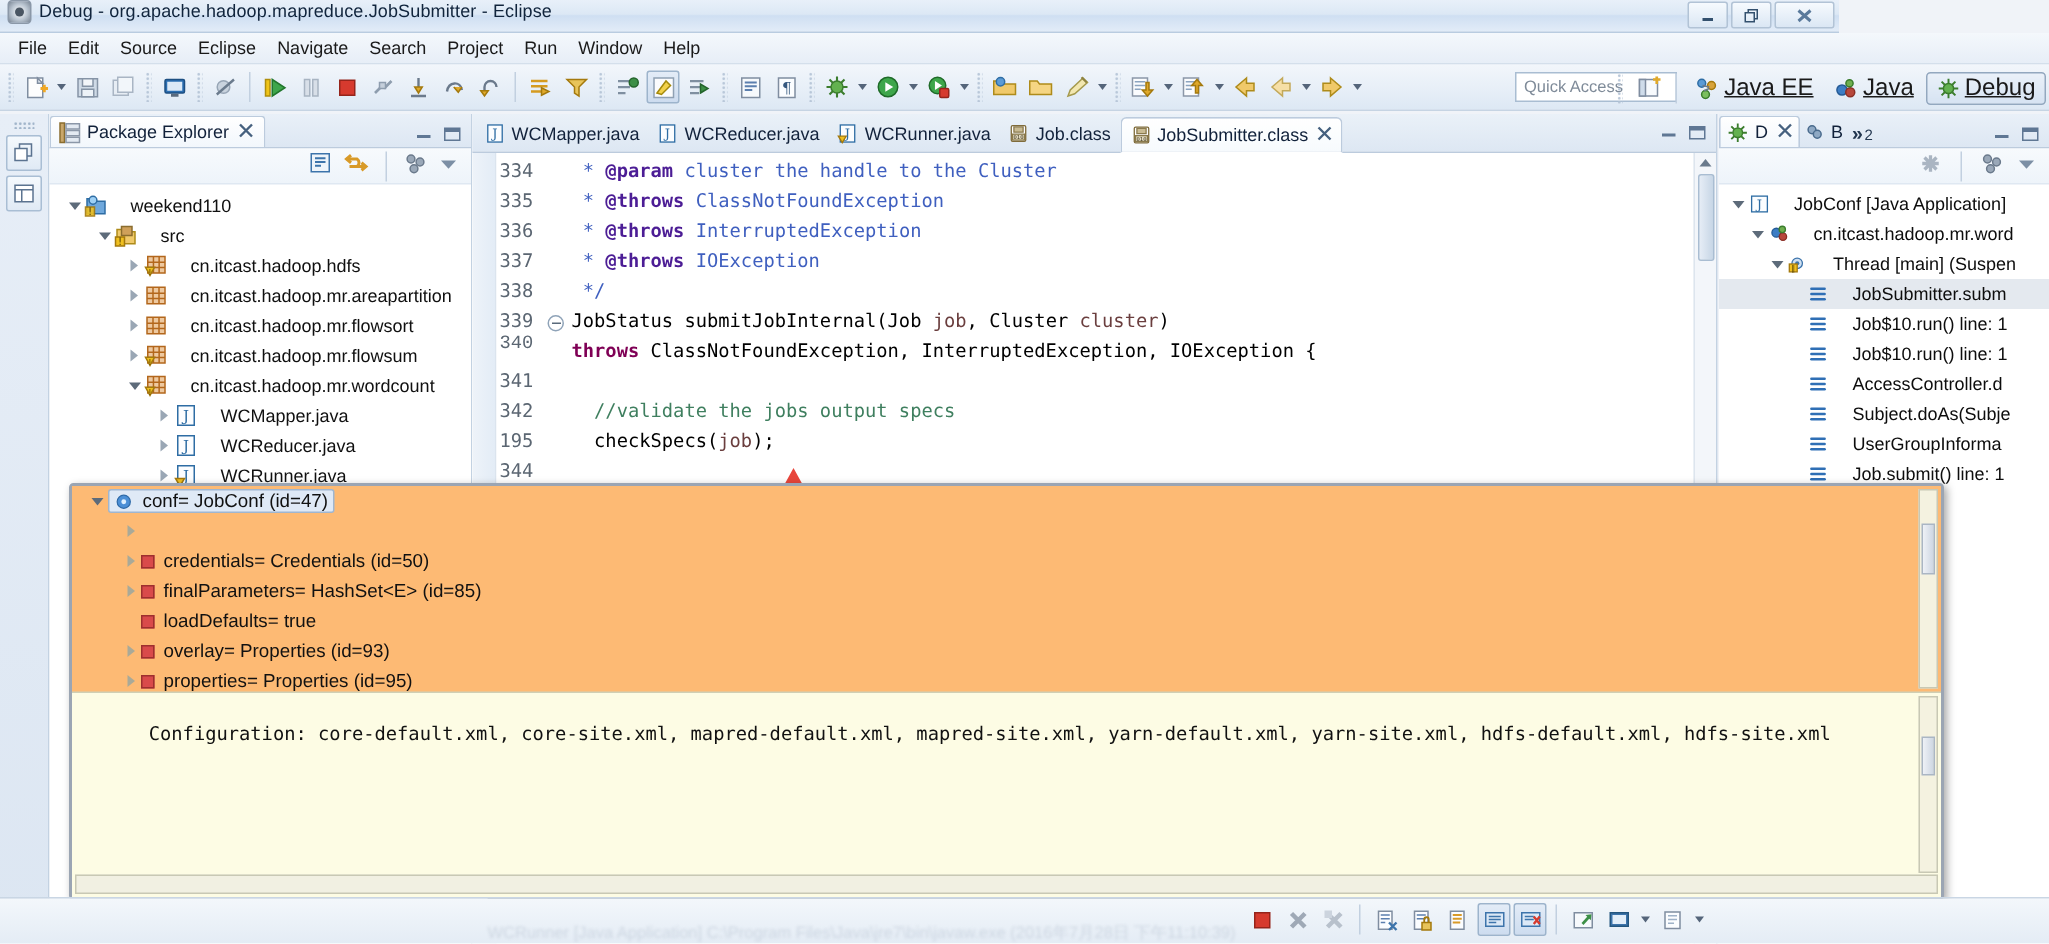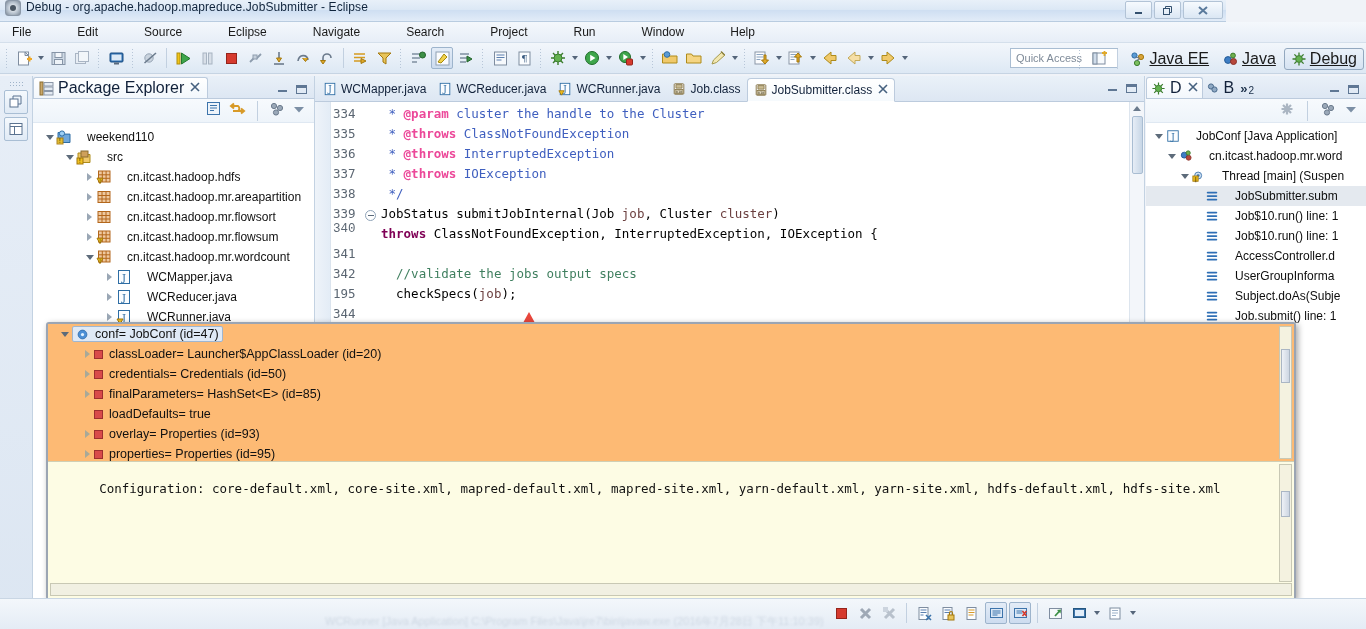--- a/index.html
+++ b/index.html
@@ -47,21 +47,20 @@
     color: #33506e; font-size: 11px; line-height: 1;
   }
   .win-btn.close { width: 40px; }
 
   
   .menubar {
     position: absolute; left: 0; top: 22px; width: 1366px; height: 21px;
     background: linear-gradient(to bottom,#f4f8fc,#e7eef7);
     display: flex; align-items: center; padding-left: 5px;
     border-bottom: 1px solid #d4dfeb;
-    gap: 32px;
   }
   .menu-item {
     padding: 2px 7px; font-size: 12px; color: #1a1a1a; cursor: default;
   }
 
   
   .toolbar {
     position: absolute; left: 0; top: 43px; width: 1366px; height: 31px;
     background: linear-gradient(to bottom,#f2f6fb 0%, #e6eef7 60%, #dde8f4 100%);
     border-bottom: 1px solid #c6d4e3;
@@ -114,21 +113,21 @@
   }
 
   
   .panel-tabrow {
     height: 23px; display: flex; align-items: flex-end;
     background: linear-gradient(to bottom,#e9f0f8,#dde7f3);
     border-bottom: 1px solid #bccbdd;
   }
   .view-tab {
     display: flex; align-items: center; gap: 4px; height: 21px;
-    padding: 0 7px 0 5px; font-size: 16px; color: #11213a;
+    padding: 0 7px 0 5px; font-size: 12px; color: #11213a;
     border-top-left-radius: 3px; border-top-right-radius: 3px;
   }
   .view-tab.active {
     background: linear-gradient(to bottom,#ffffff,#f2f7fc);
     border: 1px solid #bccbdd; border-bottom: none;
   }
   .tab-x { font-size: 11px; color: #4a6080; margin-left: 2px; }
   .panel-ctrls { margin-left: auto; display: flex; gap: 6px; padding-right: 6px; align-items: center;}
 
   
@@ -177,21 +176,21 @@
     background: linear-gradient(to right,#eef3f9,#e3ecf6); border-right:1px solid #dbe4ee; }
   .gutter { position: absolute; left: 16px; top: 0; width: 34px; height: 100%;
     background: #ffffff; }
   .codeline { position: absolute; left: 0; right: 0; height: 20px;
     font-family: "DejaVu Sans Mono", monospace; font-size: 12.5px; white-space: pre; }
   .lnum { position: absolute; left: 18px; width: 30px; text-align: left;
     color: #5b6672; font-family: "DejaVu Sans Mono", monospace; font-size: 12.5px; }
   .ctext { position: absolute; left: 66px; color: #000000; }
   .cm { color: #3f7f5f; }
   .cmj { color: #3f5fbf; }
-  .cmjt { color: #ec4899; font-weight: bold; }
+  .cmjt { color: #4c1d95; font-weight: bold; }
   .kw { color: #7f0055; font-weight: bold; }
   .loc { color: #6a3e3e; }
   .fold { position: absolute; left: 50px; width: 11px; height: 11px; top: 4px;
     border: 1px solid #8fa3b8; border-radius: 50%; background: #fff;
     display:flex;align-items:center;justify-content:center; }
   .fold::after { content:""; display:block; width:6px; height:1px; background:#5a6a7b; }
   .ed-scroll { position:absolute; right:0; top:0; width:15px; height:100%;
     background:#f3f6fa; border-left:1px solid #dde5ee; }
   .ed-scroll .thumb { position:absolute; top:14px; left:2px; width:11px; height:58px;
     background: linear-gradient(to right,#e6edf6,#c7d6e6); border:1px solid #a9bdd2; border-radius:2px;}
@@ -1027,32 +1026,32 @@
         </div>
         <div class="dbg-row" style="padding-left: 45px;">
           <span class="twist"></span>
           <span class="ticon">
             <svg width="14" height="14" viewBox="0 0 16 16">
               <rect x="2" y="3" width="12" height="2" rx="1" fill="#2f6fb5"></rect>
               <rect x="2" y="7" width="12" height="2" rx="1" fill="#2f6fb5"></rect>
               <rect x="2" y="11" width="12" height="2" rx="1" fill="#2f6fb5"></rect>
             </svg>
           </span>
-          <span class="tlabel">UserGroupInforma</span>
+          <span class="tlabel">Subject.doAs(Subje</span>
         </div>
         <div class="dbg-row" style="padding-left: 45px;">
           <span class="twist"></span>
           <span class="ticon">
             <svg width="14" height="14" viewBox="0 0 16 16">
               <rect x="2" y="3" width="12" height="2" rx="1" fill="#2f6fb5"></rect>
               <rect x="2" y="7" width="12" height="2" rx="1" fill="#2f6fb5"></rect>
               <rect x="2" y="11" width="12" height="2" rx="1" fill="#2f6fb5"></rect>
             </svg>
           </span>
-          <span class="tlabel">Subject.doAs(Subje</span>
+          <span class="tlabel">UserGroupInforma</span>
         </div>
         <div class="dbg-row" style="padding-left: 45px;">
           <span class="twist"></span>
           <span class="ticon">
             <svg width="14" height="14" viewBox="0 0 16 16">
               <rect x="2" y="3" width="12" height="2" rx="1" fill="#2f6fb5"></rect>
               <rect x="2" y="7" width="12" height="2" rx="1" fill="#2f6fb5"></rect>
               <rect x="2" y="11" width="12" height="2" rx="1" fill="#2f6fb5"></rect>
             </svg>
           </span>
@@ -1081,26 +1080,20 @@
                 <circle cx="8" cy="8" r="2" fill="#dff0ff"></circle>
               </svg>
             </span>
             <span>conf= JobConf  (id=47)</span>
           </span>
         </div>
         <div class="ptrow" style="padding-left: 32px;">
           <span class="ptwist">
             <i class="closed"></i>
           </span>
-          <span style="display: flex; align-items: center; gap: 6px;">
-            <span style="display: flex;">
-              <span class="var-sq"></span>
-            </span>
-            <span>classLoader= Launcher$AppClassLoader  (id=20)</span>
-          </span>
         </div>
         <div class="ptrow" style="padding-left: 32px;">
           <span class="ptwist">
             <i class="closed"></i>
           </span>
           <span style="display: flex; align-items: center; gap: 6px;">
             <span style="display: flex;">
               <span class="var-sq"></span>
             </span>
             <span>credentials= Credentials  (id=50)</span>

